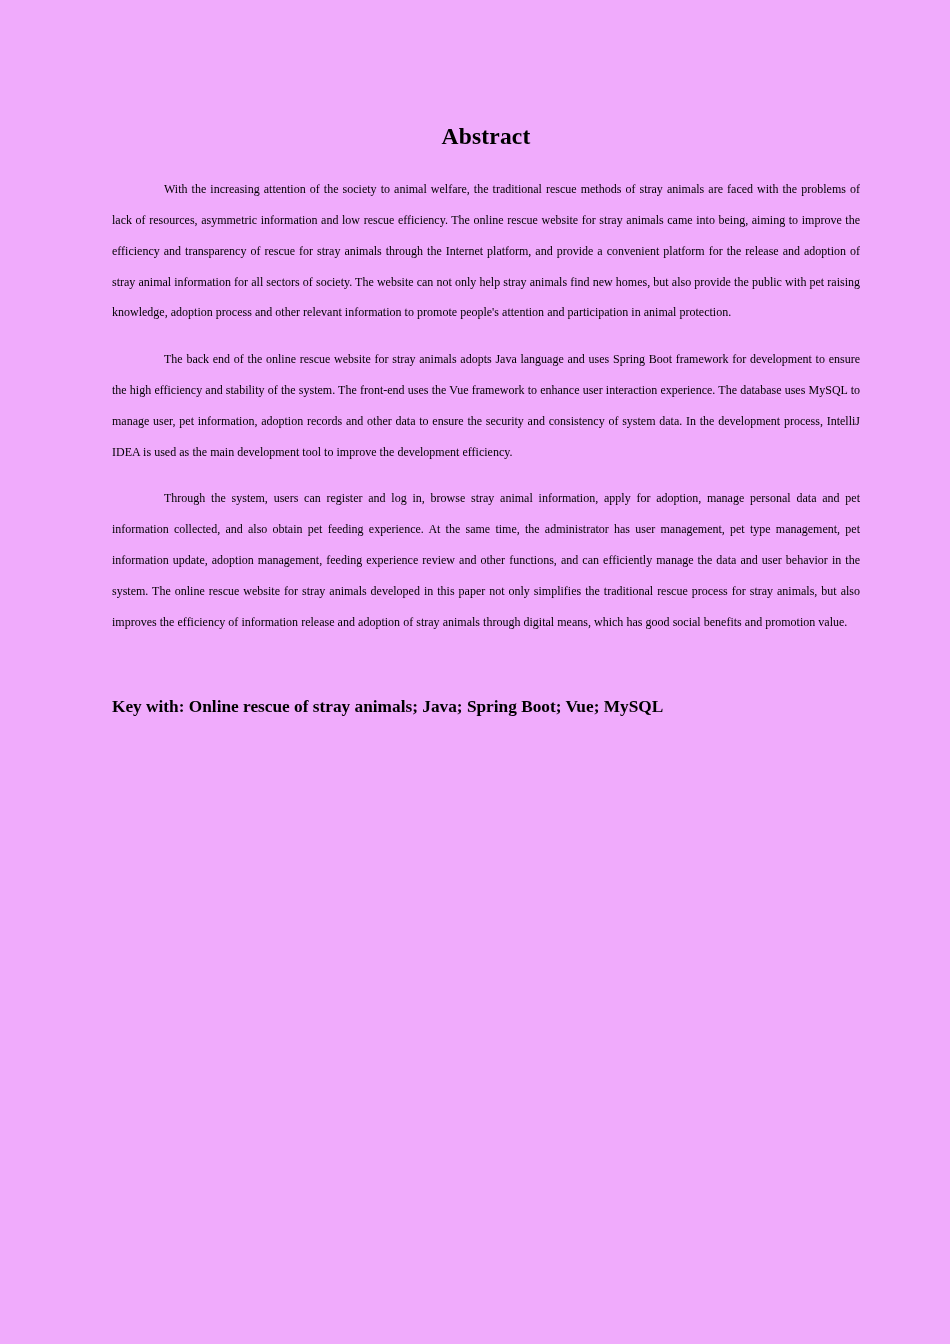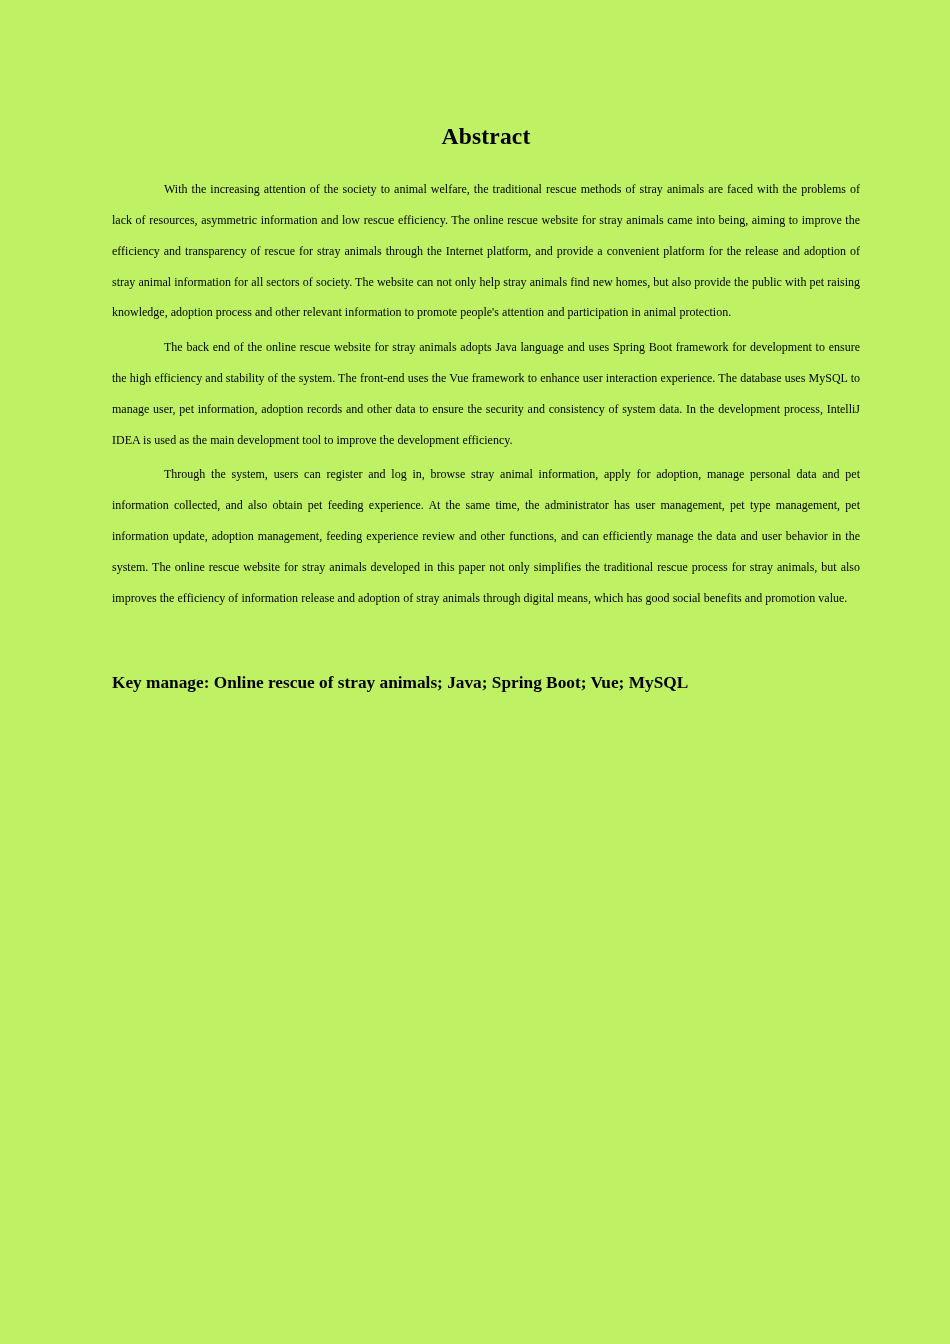--- a/index.html
+++ b/index.html
@@ -9,21 +9,21 @@
   }
   body {
     font-family: "Liberation Serif", "DejaVu Serif", serif;
     color: #000000;
     -webkit-font-smoothing: antialiased;
   }
   .page {
     position: relative;
     width: 950px;
     height: 1344px;
-    background: #bef264;
+    background: #f0abfc;
     box-sizing: border-box;
     overflow: hidden;
   }
   .content {
     position: absolute;
     left: 112px;
     top: 0;
     width: 748px;
   }
   .doc-title {
@@ -41,21 +41,21 @@
     text-align: justify;
     text-justify: inter-word;
     margin: 0;
     text-indent: 52px;
     word-spacing: 0.1px;
   }
   .para.first {
     margin-top: 24px;
   }
   .para + .para {
-    margin-top: 4px;
+    margin-top: 16px;
   }
   .keywords {
     font-size: 17.3px;
     line-height: 30.8px;
     margin: 0;
     padding-top: 55px;
     text-align: left;
   }
   .keywords .kw-label {
     font-weight: bold;
@@ -72,17 +72,17 @@
 
     <h1 class="doc-title">Abstract</h1>
 
     <p class="para first">With the increasing attention of the society to animal welfare, the traditional rescue methods of stray animals are faced with the problems of lack of resources, asymmetric information and low rescue efficiency. The online rescue website for stray animals came into being, aiming to improve the efficiency and transparency of rescue for stray animals through the Internet platform, and provide a convenient platform for the release and adoption of stray animal information for all sectors of society. The website can not only help stray animals find new homes, but also provide the public with pet raising knowledge, adoption process and other relevant information to promote people's attention and participation in animal protection.</p>
 
     <p class="para">The back end of the online rescue website for stray animals adopts Java language and uses Spring Boot framework for development to ensure the high efficiency and stability of the system. The front-end uses the Vue framework to enhance user interaction experience. The database uses MySQL to manage user, pet information, adoption records and other data to ensure the security and consistency of system data. In the development process, IntelliJ IDEA is used as the main development tool to improve the development efficiency.</p>
 
     <p class="para">Through the system, users can register and log in, browse stray animal information, apply for adoption, manage personal data and pet information collected, and also obtain pet feeding experience. At the same time, the administrator has user management, pet type management, pet information update, adoption management, feeding experience review and other functions, and can efficiently manage the data and user behavior in the system. The online rescue website for stray animals developed in this paper not only simplifies the traditional rescue process for stray animals, but also improves the efficiency of information release and adoption of stray animals through digital means, which has good social benefits and promotion value.</p>
 
     <p class="keywords">
-      <span class="kw-label">Key manage:</span><span class="kw-value"> Online rescue of stray animals; Java; Spring Boot; Vue; MySQL</span>
+      <span class="kw-label">Key with:</span><span class="kw-value"> Online rescue of stray animals; Java; Spring Boot; Vue; MySQL</span>
     </p>
 
   </div>
 </div>
 
 </body></html>

